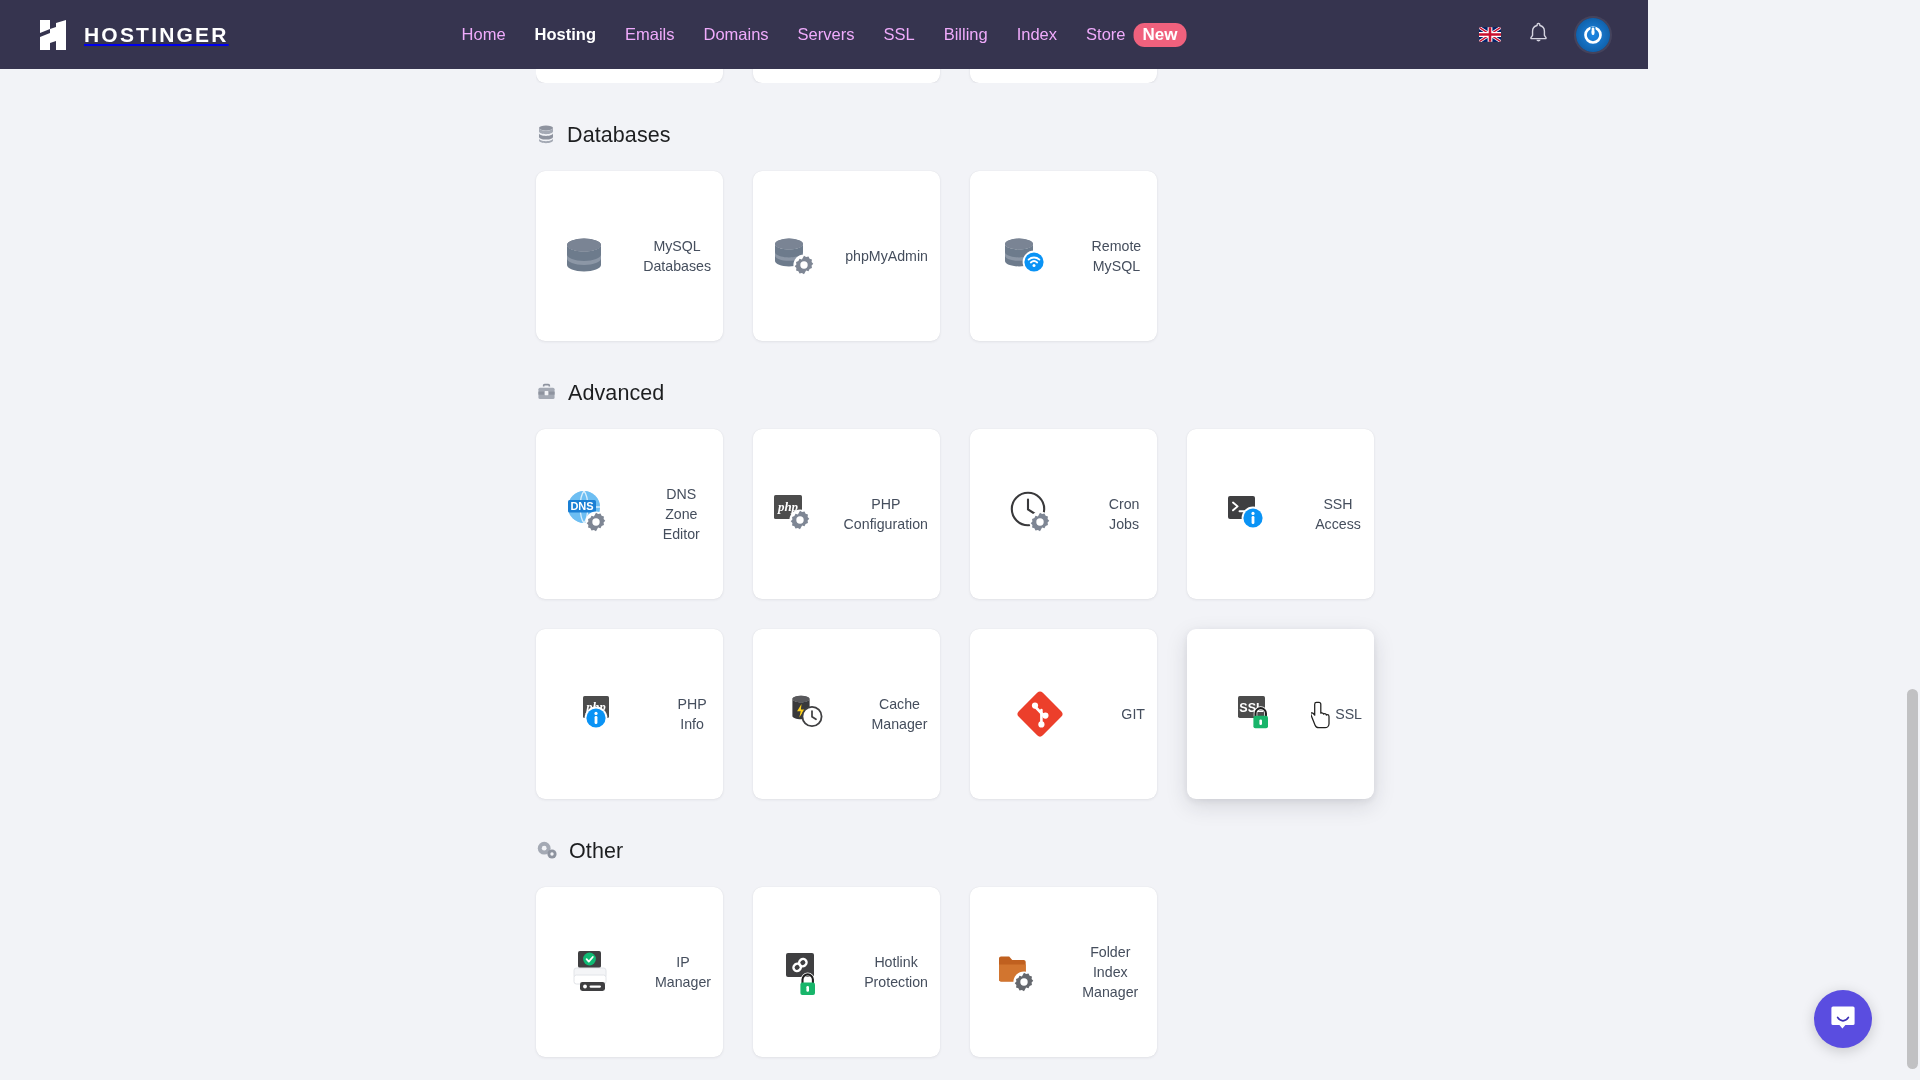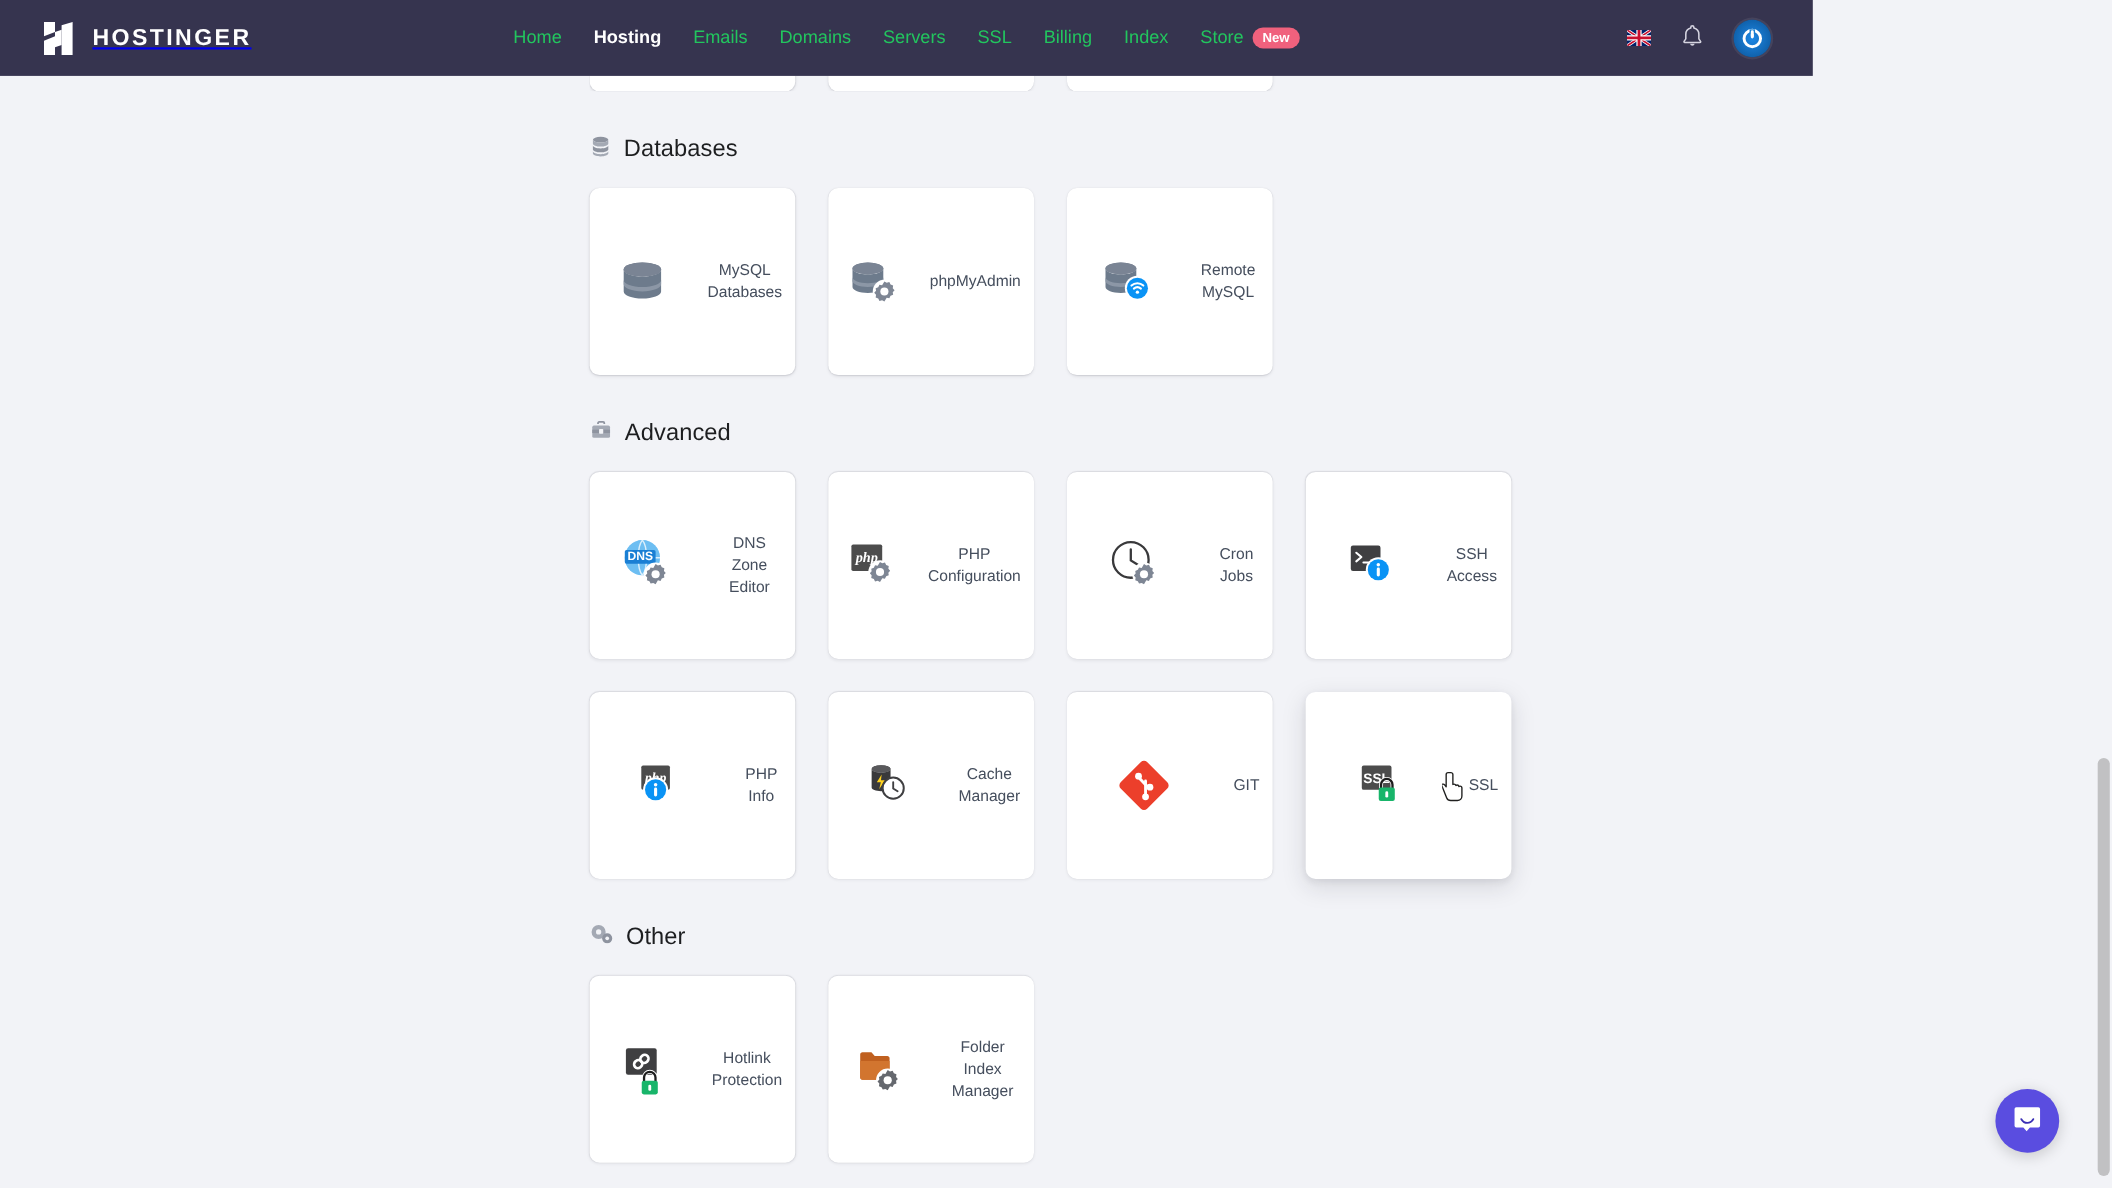--- a/index.html
+++ b/index.html
@@ -45,34 +45,34 @@
 
   .nav {
     display: flex;
     align-items: center;
     gap: 29px;
     position: absolute;
     left: 50%;
     transform: translateX(-50%);
   }
   .nav-item {
-    color: #22c55e;
+    color: #f0abfc;
     font-size: 16.5px;
     text-decoration: none;
     white-space: nowrap;
     padding: 6px 0;
     position: relative;
   }
   .nav-item.active { color: #ffffff; font-weight: bold; }
 
   .store-wrap { display: flex; align-items: center; gap: 8px; }
   .badge-new {
     background: #f0617d;
     color: #ffffff;
-    font-size: 12px;
+    font-size: 17px;
     font-weight: bold;
     border-radius: 11px;
     padding: 3px 9px 4px;
     line-height: 1;
     text-align: center;
   }
 
   .nav-right {
     position: absolute;
     right: 38px;
@@ -519,20 +519,35 @@
               <circle cx="5" cy="5" r="1.7" fill="#f2f3f7"></circle>
             </g>
           </svg>
         </span>
         <span class="section-title">Other</span>
       </div>
 
       <div class="card-grid">
 
 
+        <div class="card">
+          <span class="card-icon">
+            <svg width="58" height="54" viewBox="0 0 58 54" aria-hidden="true">
+              <rect x="17" y="6" width="23" height="17" rx="1.9" fill="#3f3f41"></rect>
+              <circle cx="28.5" cy="14" r="6.4" fill="#0fba73"></circle>
+              <path d="M25.6 14.2l2.2 2.4 4-4.6" fill="none" stroke="#ffffff" stroke-width="1.8" stroke-linecap="round" stroke-linejoin="round"></path>
+              <rect x="13" y="23" width="32" height="10" rx="2.4" fill="#f4f5f7" stroke="#e2e4e8" stroke-width="1"></rect>
+              <rect x="13" y="30" width="32" height="9" rx="2.4" fill="#ffffff" stroke="#e2e4e8" stroke-width="1"></rect>
+              <rect x="19" y="37" width="25" height="9" rx="2.4" fill="#3f3f41"></rect>
+              <circle cx="24" cy="41.5" r="1.9" fill="#ffffff"></circle>
+              <rect x="28.5" y="40.4" width="11.5" height="2.3" rx="1.1" fill="#ffffff"></rect>
+            </svg>
+          </span>
+          <span class="card-label">IP Manager</span>
+        </div>
 
         <div class="card">
           <span class="card-icon">
             <svg width="58" height="54" viewBox="0 0 58 54" aria-hidden="true">
               <rect x="12" y="8" width="28" height="24" rx="2" fill="#3f3f41"></rect>
               <g stroke="#ffffff" stroke-width="2.4" fill="none" stroke-linecap="round" transform="rotate(-40 26 20)">
                 <rect x="18.5" y="16.5" width="7.6" height="7" rx="3.5"></rect>
                 <rect x="25.9" y="16.5" width="7.6" height="7" rx="3.5"></rect>
               </g>
               <path d="M28.5 38.2v-3.6a5.2 5.2 0 0 1 10.4 0v3.6" fill="none" stroke="#ffffff" stroke-width="3.6"></path>

